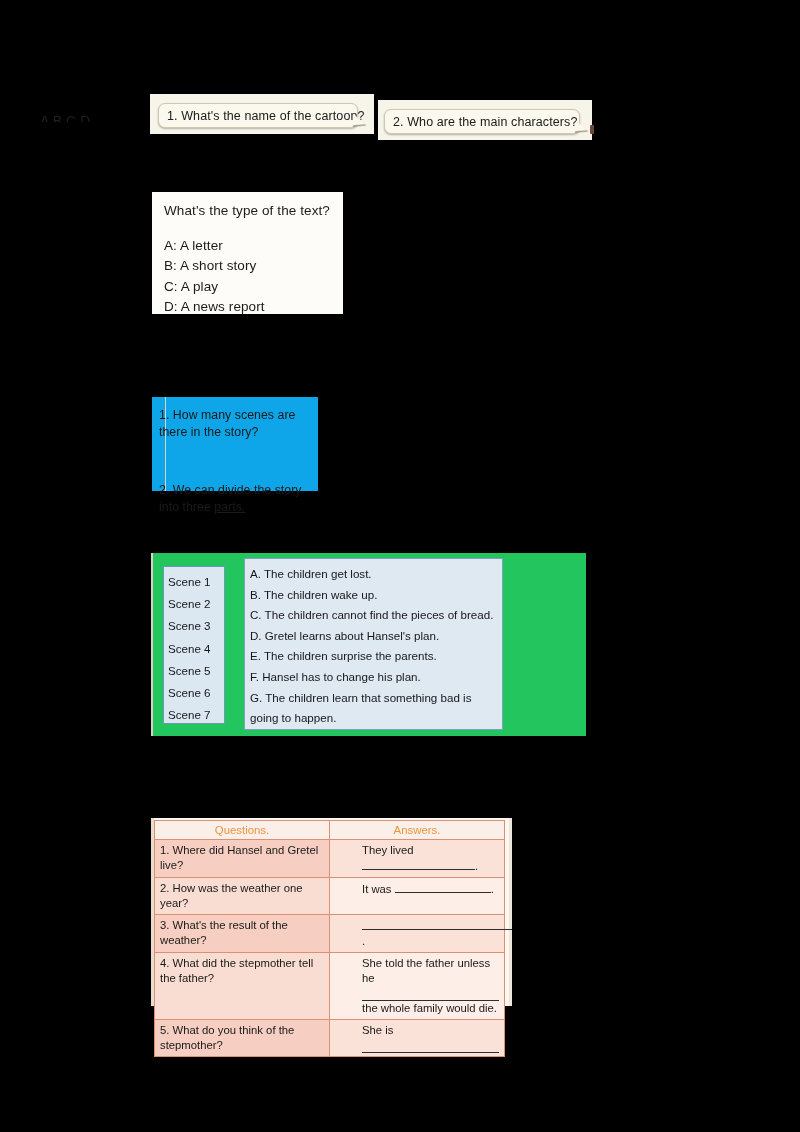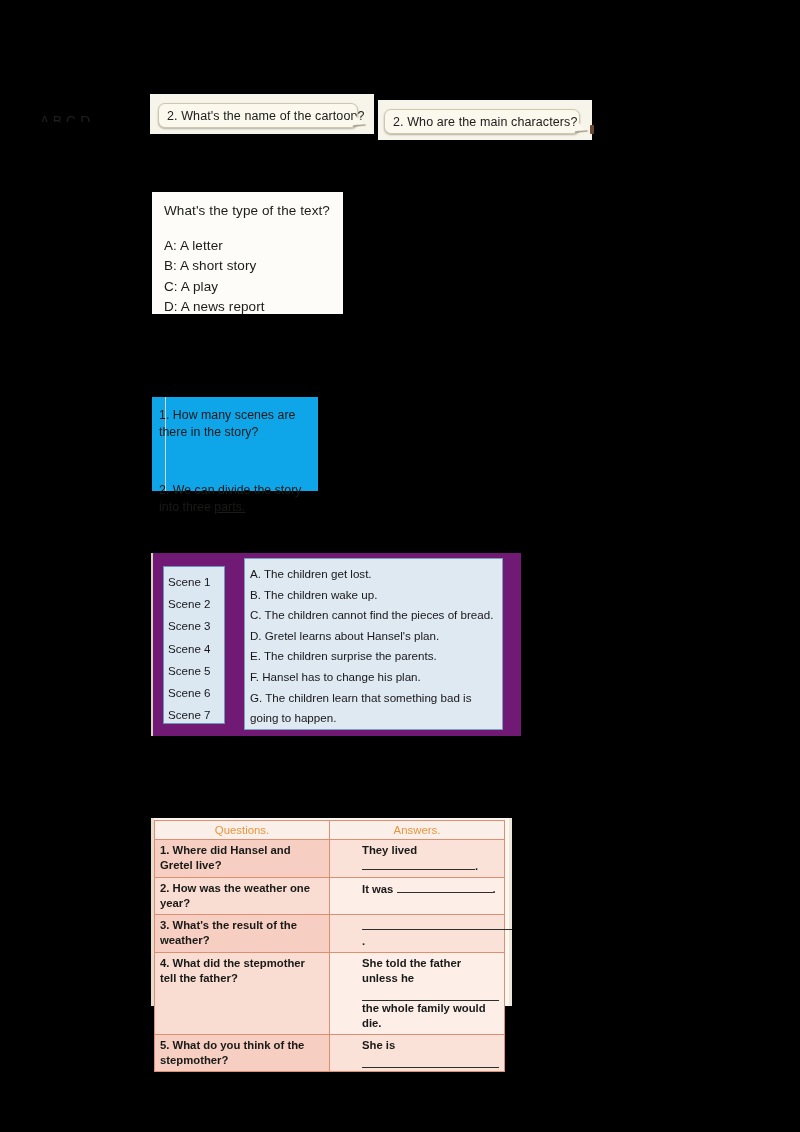--- a/index.html
+++ b/index.html
@@ -134,23 +134,23 @@
     letter-spacing: 0.05px;
   }
   #note-1 { top: 10px; }
   #note-2 { top: 85px; }
   .underline-word { text-decoration: underline; }
 
   
   #scenes-section {
     left: 151px;
     top: 553px;
-    width: 370px;
+    width: 435px;
     height: 183px;
-    background: #701a75;
+    background: #22c55e;
     border-left: 2px solid #d8d2bf;
     padding-left: 43px;
   }
   #scenes-list {
     position: absolute;
     left: 10px;
     top: 13px;
     width: 62px;
     height: 158px;
     background: #dbe8f2;
@@ -200,21 +200,20 @@
     top: 2px;
     width: 351px;
     border-collapse: collapse;
     table-layout: fixed;
   }
   #qa-table th, #qa-table td {
     border: 1px solid #e08e72;
     padding: 3px 5px;
     vertical-align: top;
     box-sizing: border-box;
-    font-weight: bold;
   }
   #qa-table th {
     background: #fbf0e9;
     color: #e8953f;
     font-size: 11.4px;
     font-weight: normal;
     text-align: center;
     height: 19px;
   }
   #qa-table td.q-cell {
@@ -251,21 +250,21 @@
     margin-top: 2px;
   }
 </style>
 </head>
 <body>
 
 <div class="slide" id="bubbles-section">
 
   <div class="bubble-panel" id="bubble-panel-1">
     <div class="bubble" id="bubble-1">
-      <span class="bubble-text">2. What's the name of the cartoon?</span>
+      <span class="bubble-text">1. What's the name of the cartoon?</span>
     </div>
     <div class="bubble-tail" id="bubble-tail-1"></div>
   </div>
 
   <div class="bubble-panel" id="bubble-panel-2">
     <div class="bubble" id="bubble-2">
       <span class="bubble-text">2. Who are the main characters?</span>
     </div>
     <div class="bubble-tail" id="bubble-tail-2"></div>
     <div class="tail-stub" id="tail-stub-2"></div>

